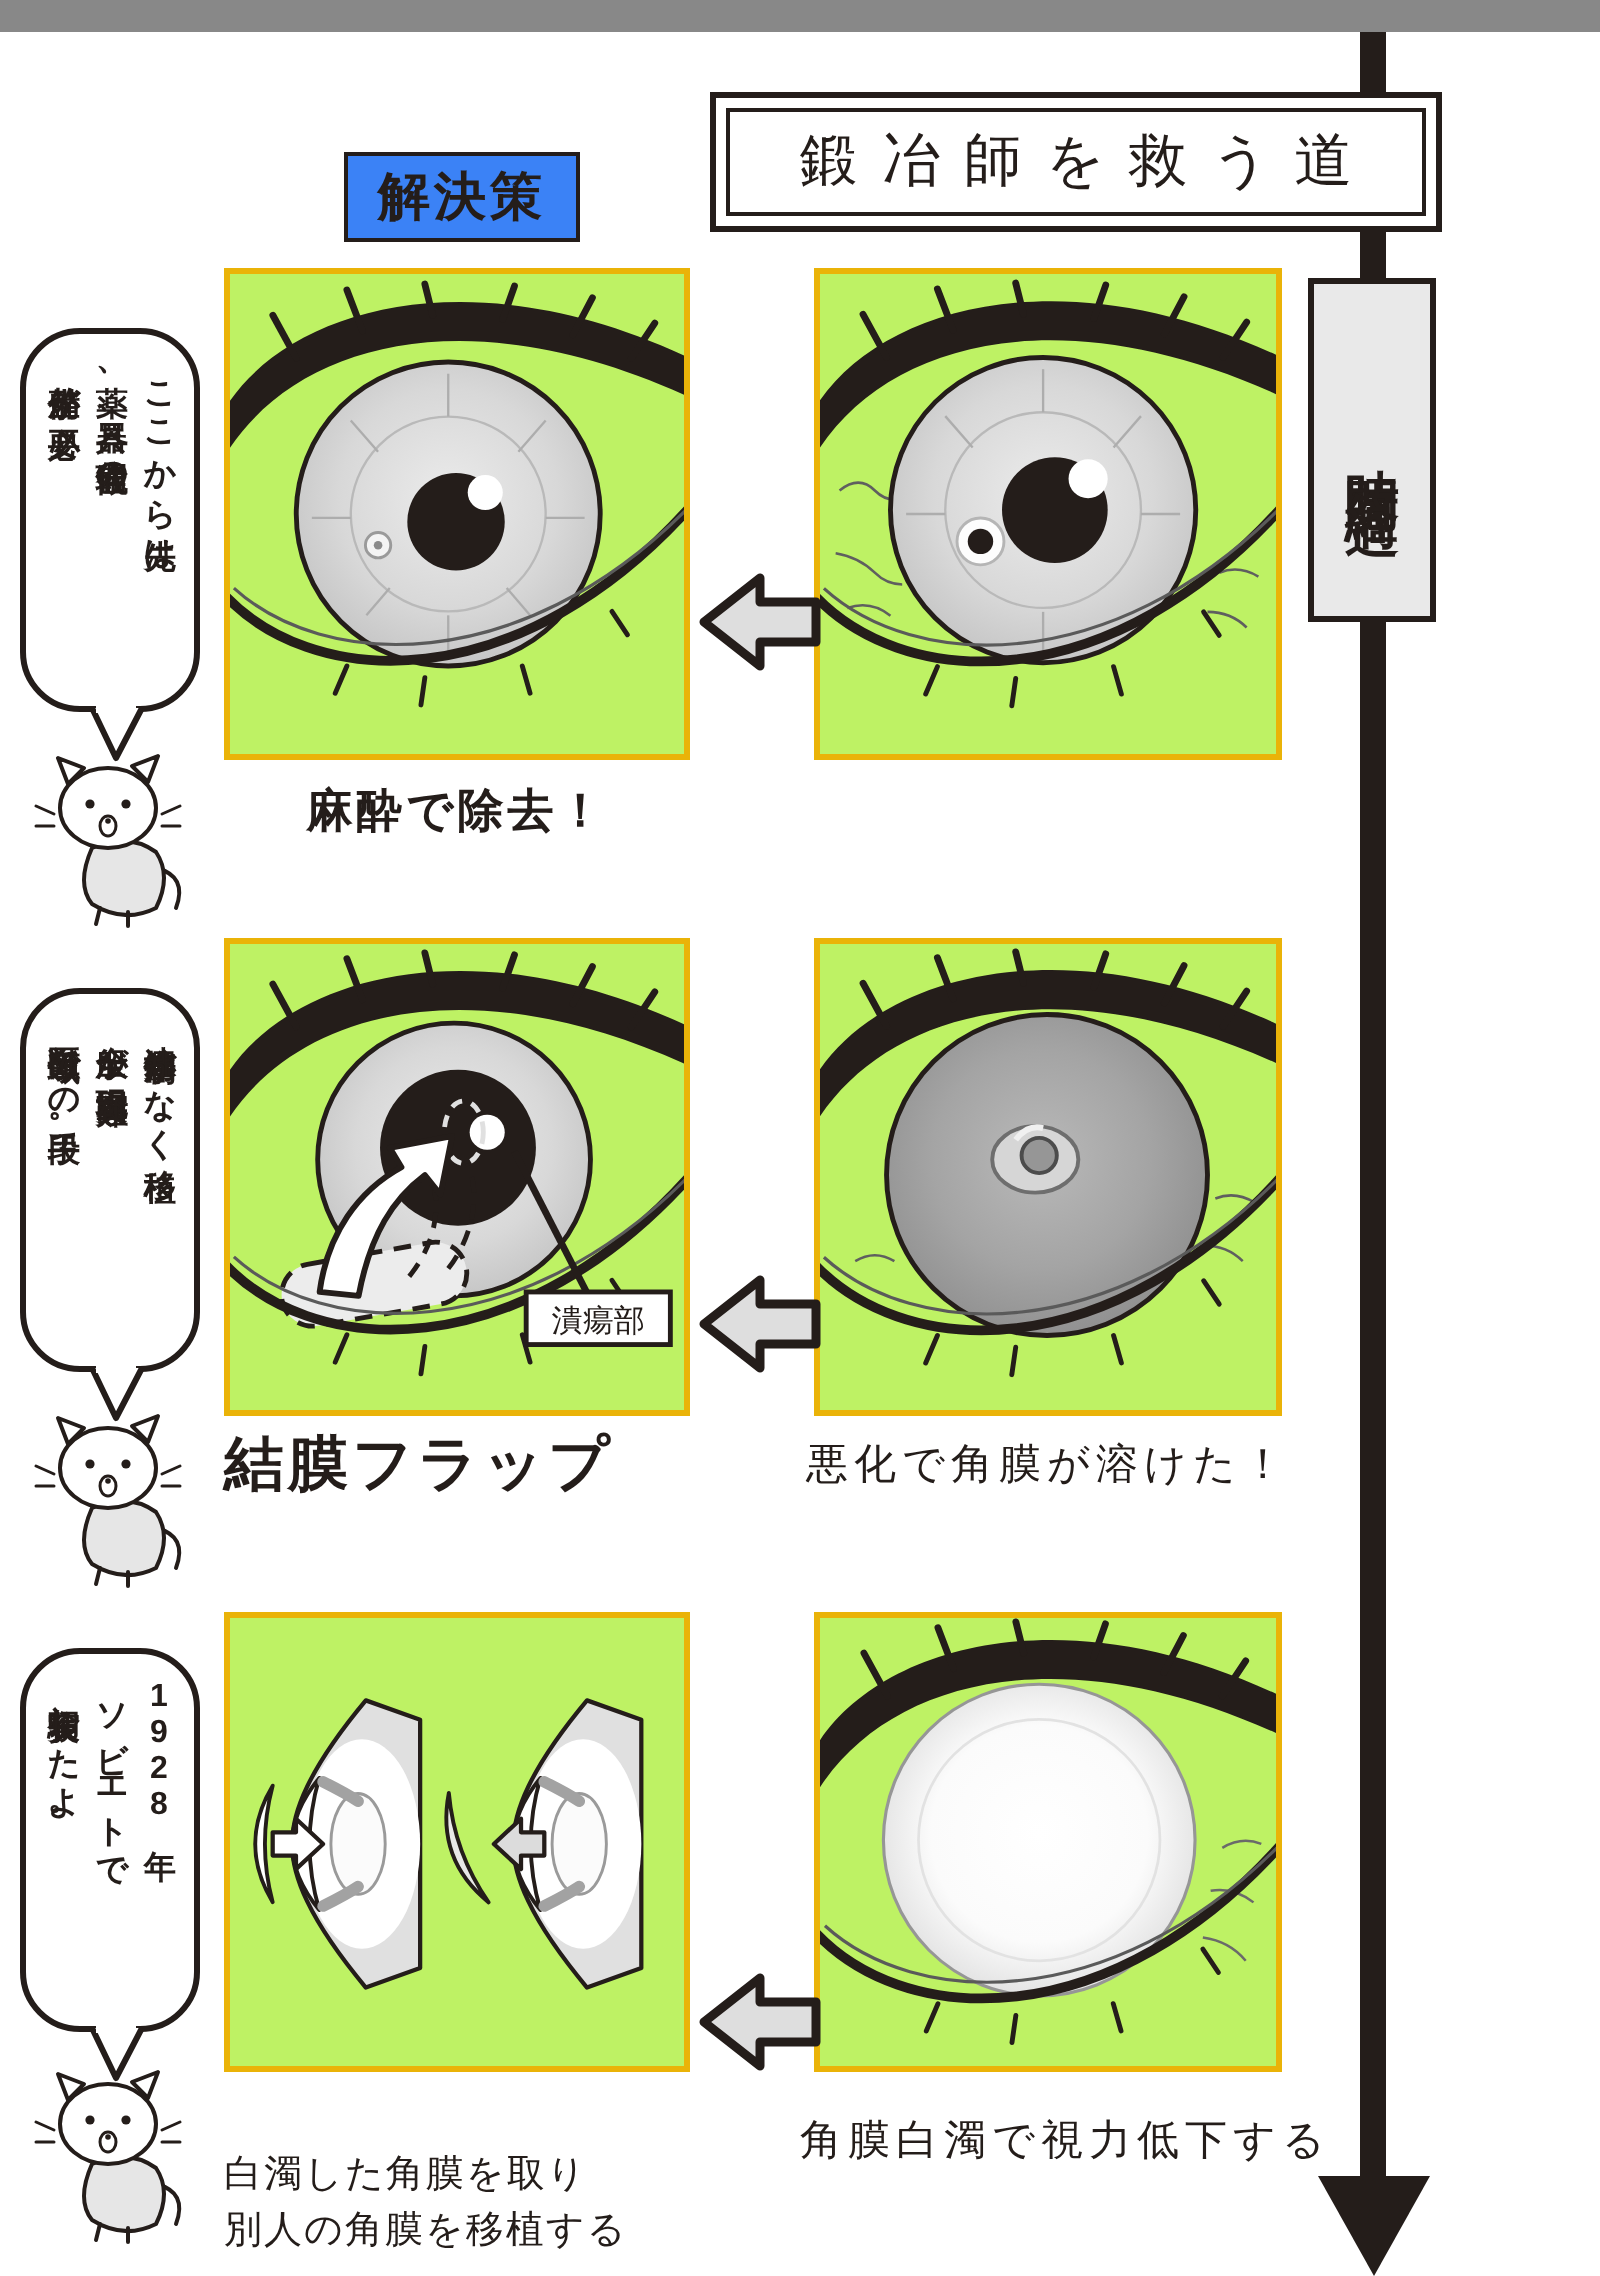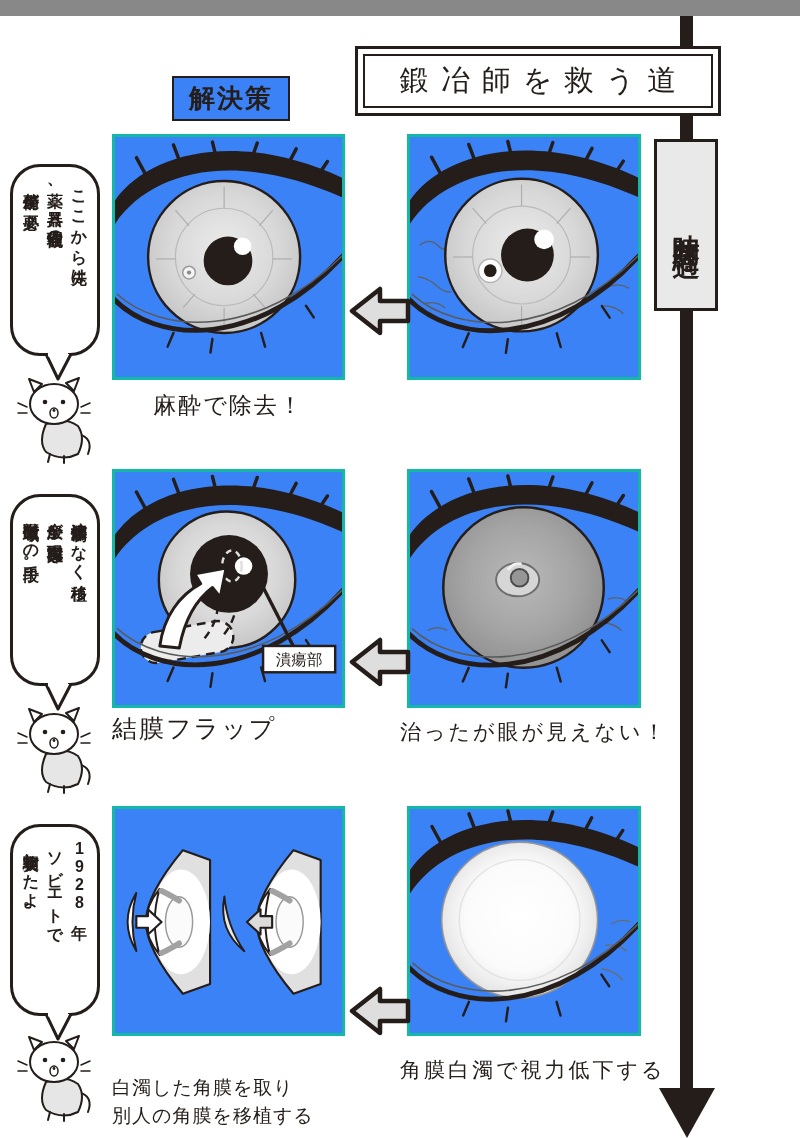--- a/index.html
+++ b/index.html
@@ -35,39 +35,39 @@
   }
   .time-banner {
     left:654px; top:123px; width:64px; height:172px; background:#e9e9e9;
     border:3px solid #241d1a; z-index:2;
     display:flex; align-items:center; justify-content:center;
     writing-mode:vertical-rl; text-orientation:upright;
     font-size:27px; font-weight:bold; letter-spacing:6px;
   }
 
   
-  .panel { background:#3b82f6; border:3px solid #14b8a6; z-index:2; overflow:hidden; }
+  .panel { background:#bef264; border:3px solid #eab308; z-index:2; overflow:hidden; }
   .panel svg { display:block; width:100%; height:100%; }
   .p-r1l { left:112px; top:118px; width:233px; height:246px; }
   .p-r1r { left:407px; top:118px; width:234px; height:246px; }
   .p-r2l { left:112px; top:453px; width:233px; height:239px; }
   .p-r2r { left:407px; top:453px; width:234px; height:239px; }
   .p-r3l { left:112px; top:790px; width:233px; height:230px; }
   .p-r3r { left:407px; top:790px; width:234px; height:230px; }
 
   
   .blk-arrow { width:62px; height:50px; z-index:3; }
   .ba1 { left:349px; top:270px; }
   .ba2 { left:349px; top:621px; }
   .ba3 { left:349px; top:970px; }
 
   
-  .cap-bold   { font-weight:normal; font-size:23px; letter-spacing:2px; text-align:center; z-index:2; }
+  .cap-bold   { font-weight:bold; font-size:23px; letter-spacing:2px; text-align:center; z-index:2; }
   .cap-plain  { font-size:21px; letter-spacing:3px; text-align:center; z-index:2; white-space:nowrap; }
-  .cap-title  { font-weight:normal; font-size:25px; letter-spacing:2px; z-index:2; }
+  .cap-title  { font-weight:bold; font-size:30px; letter-spacing:2px; z-index:2; }
   .cap-desc   { font-size:19px; line-height:1.45; letter-spacing:1px; white-space:pre-line; z-index:2; }
   .c-r1l { left:112px; top:374px; width:233px; }
   .c-r1r { left:400px; top:378px; width:248px; }
   .c-r2t { left:112px; top:696px; width:280px; }
   .c-r2d { left:112px; top:728px; width:300px; }
   .c-r2r { left:400px; top:702px; width:248px; }
   .c-r3t { left:112px; top:1026px; width:280px; }
   .c-r3d { left:112px; top:1058px; width:300px; }
   .c-r3r { left:400px; top:1040px; width:248px; }
 
@@ -269,21 +269,21 @@
   <svg class="abs blk-arrow ba2" viewBox="0 0 62 50">
       <use href="#blockArrowLeft"></use>
     </svg>
   <svg class="abs blk-arrow ba3" viewBox="0 0 62 50">
       <use href="#blockArrowLeft"></use>
     </svg>
 
   <div class="abs cap-bold c-r1l">麻酔で除去！</div>
 
   <div class="abs cap-title c-r2t">結膜フラップ</div>
-  <div class="abs cap-plain c-r2r">治ったが眼が見えない！</div>
+  <div class="abs cap-plain c-r2r">悪化で角膜が溶けた！</div>
 
   <div class="abs cap-desc c-r3d">白濁した角膜を取り
 別人の角膜を移植する</div>
   <div class="abs cap-plain c-r3r">角膜白濁で視力低下する</div>
 
   <div class="abs bubble b1">
     <div class="vtext">ここから先は
 薬、器具、倫理観の
 整備が必要。</div>
   </div>

